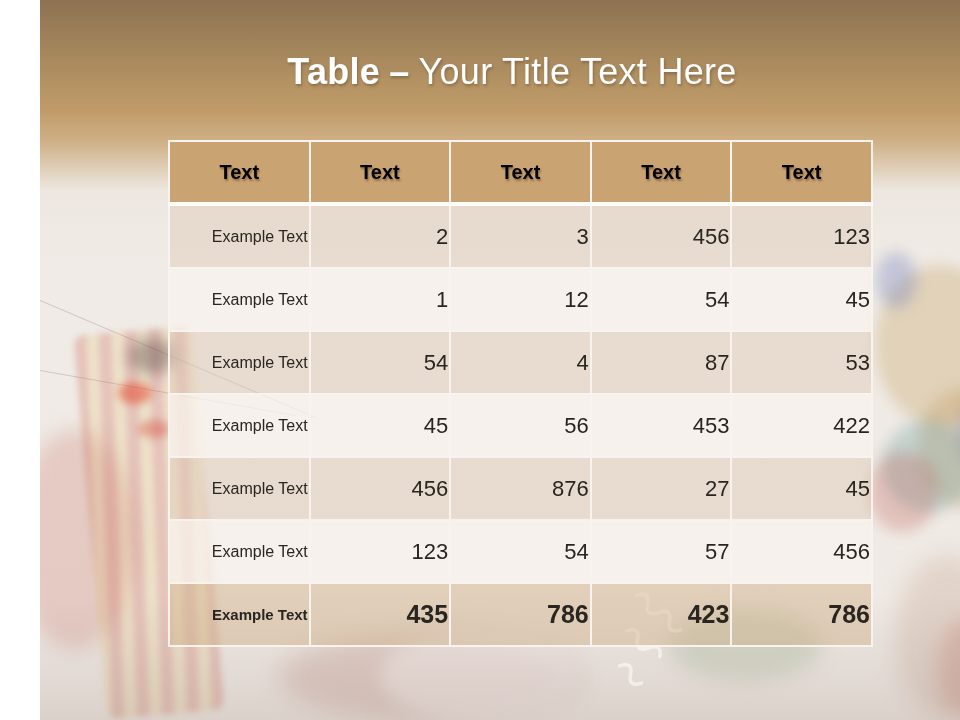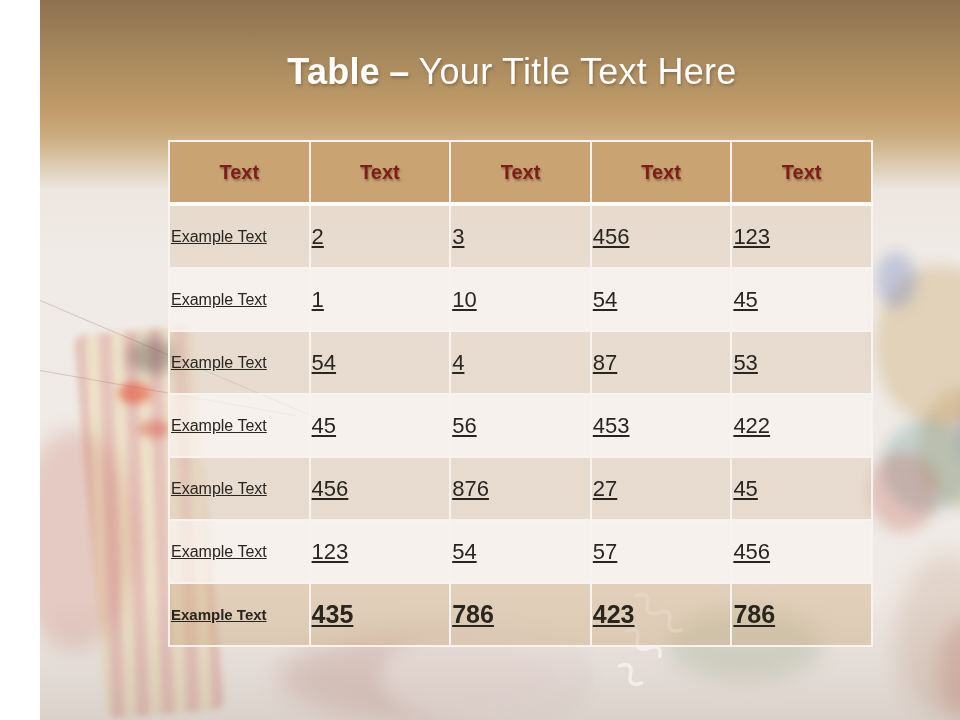--- a/index.html
+++ b/index.html
@@ -41,30 +41,29 @@
   }
   .title .t-bold{font-weight:700;margin-right:9px;}
   .title .t-sep{font-weight:700;margin-right:9px;}
   
   table.tbl{
     position:absolute;left:128px;top:140px;width:705px;
     border-collapse:collapse;table-layout:fixed;
   }
   .tbl th{
     height:58px;background:var(--header-bg,#C9A372);
-    color:#7f1d1d;font-size:20px;font-weight:700;text-align:center;vertical-align:middle;
+    color:#000000;font-size:20px;font-weight:700;text-align:center;vertical-align:middle;
     text-shadow:1px 2px 2px rgba(95,65,35,.55);
     border:2px solid var(--cell-border,#F8F3EE);
     border-bottom:4px solid #FDFBF8;
   }
   .tbl td{
-    height:59px;text-align:left;vertical-align:middle;
+    height:59px;text-align:right;vertical-align:middle;
     color:var(--text-dark,#29251f);font-size:22px;
     border:2px solid var(--cell-border,#F8F3EE);
-    text-decoration:underline;
   }
   .tbl td.label-cell{font-size:16px;}
   .tbl tbody tr:nth-child(odd) td{background:var(--row-dark,rgba(221,202,182,.45));}
   .tbl tbody tr:nth-child(even) td{background:var(--row-light,rgba(248,243,238,.75));}
   .tbl tbody tr.total-row td{
     background:var(--row-total,rgba(208,178,140,.48));
     font-weight:700;font-size:25px;
   }
   .tbl tbody tr.total-row td.label-cell{font-size:15px;}
 </style>
@@ -120,21 +119,21 @@
         <tr>
           <td class="label-cell">Example Text</td>
           <td>2</td>
           <td>3</td>
           <td>456</td>
           <td>123</td>
         </tr>
         <tr>
           <td class="label-cell">Example Text</td>
           <td>1</td>
-          <td>10</td>
+          <td>12</td>
           <td>54</td>
           <td>45</td>
         </tr>
         <tr>
           <td class="label-cell">Example Text</td>
           <td>54</td>
           <td>4</td>
           <td>87</td>
           <td>53</td>
         </tr>

